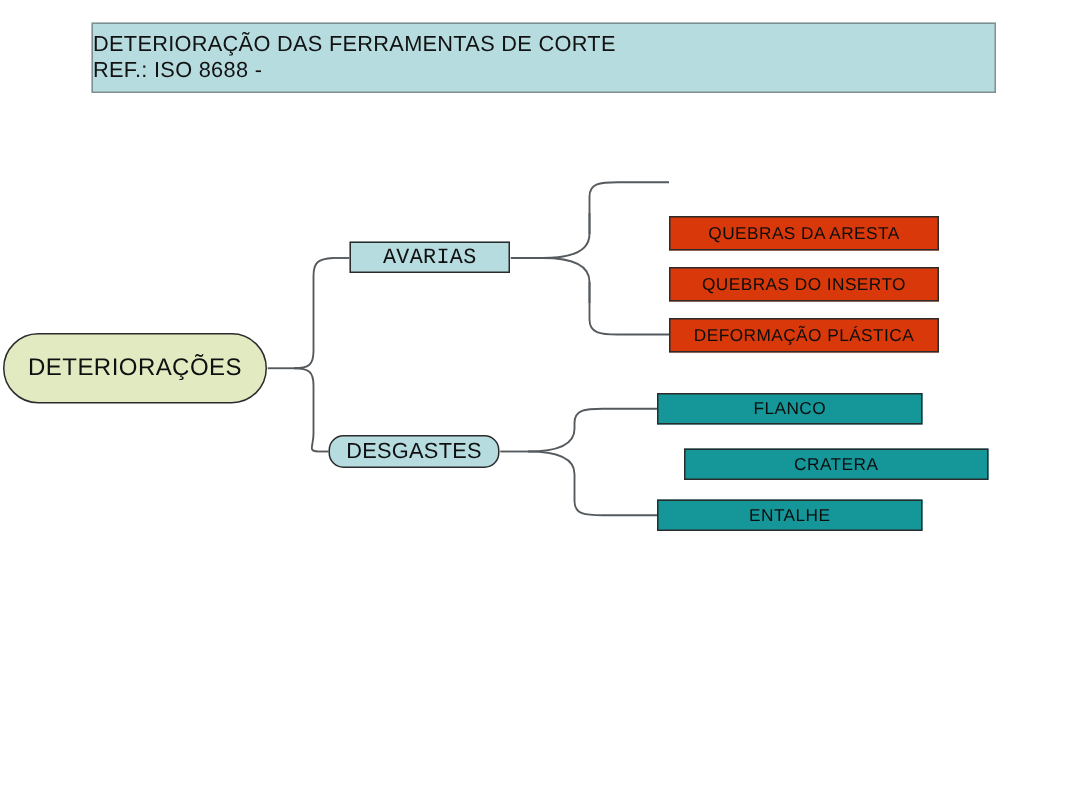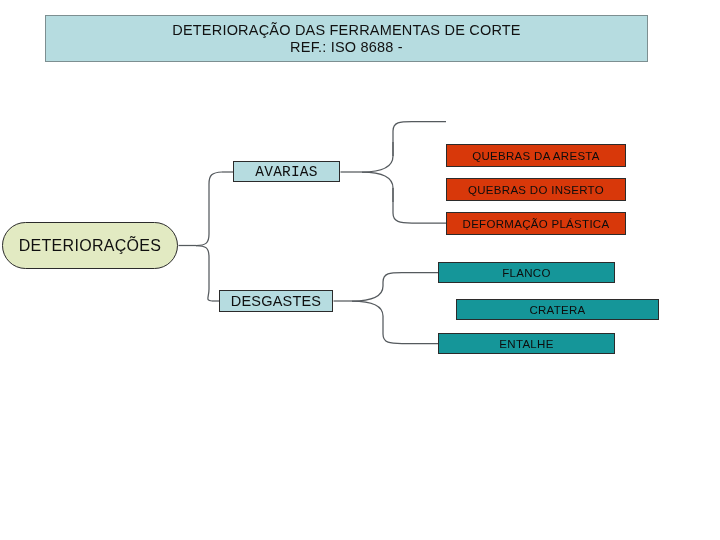--- a/index.html
+++ b/index.html
@@ -16,30 +16,29 @@
   }
   #stage {
     position: absolute;
     left: 0; top: 0;
     width: 720px;
     height: 540px;
   }
   
   .title-banner {
     position: absolute;
-    left: 45px;
+    left: 61px;
     top: 15px;
     width: 603px;
     height: 47px;
     background: #b6dce0;
     border: 1px solid #7d8f91;
     box-sizing: border-box;
     display: flex;
     flex-direction: column;
-    align-items: center;
     justify-content: center;
     line-height: 1.15;
   }
   .title-line {
     font-size: 14.5px;
     color: #121212;
     letter-spacing: 0.2px;
     white-space: nowrap;
   }
   .title-line-2 {
@@ -93,20 +92,21 @@
     top: 161px;
     width: 107px;
     height: 21px;
     font-family: Liberation Mono, monospace;
   }
   #mid-desgastes {
     left: 219px;
     top: 290px;
     width: 114px;
     height: 22px;
+    border-radius: 10px;
   }
   
   .leaf-box {
     position: absolute;
     border: 1px solid #2b2b2b;
     box-sizing: border-box;
     display: flex;
     align-items: center;
     justify-content: center;
   }

